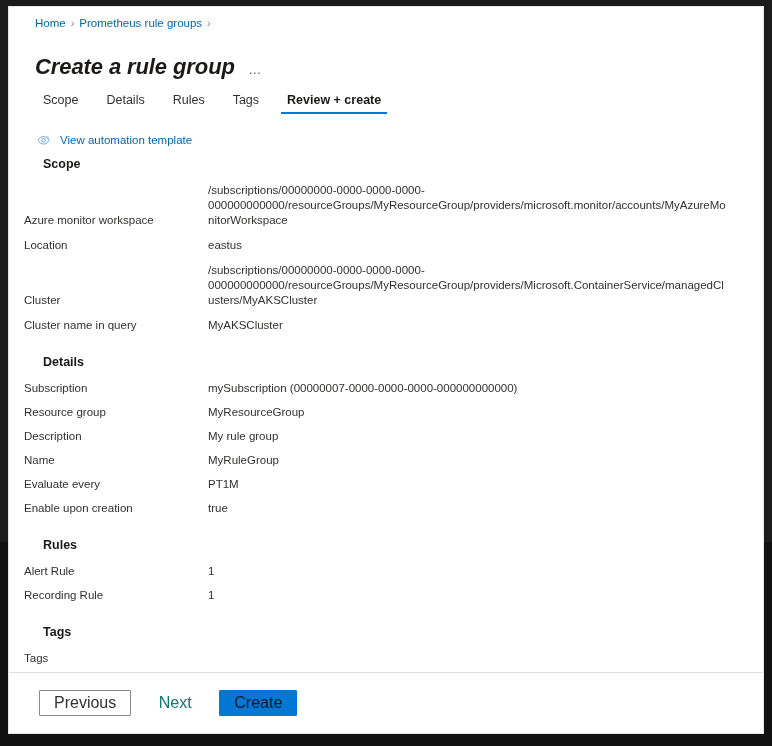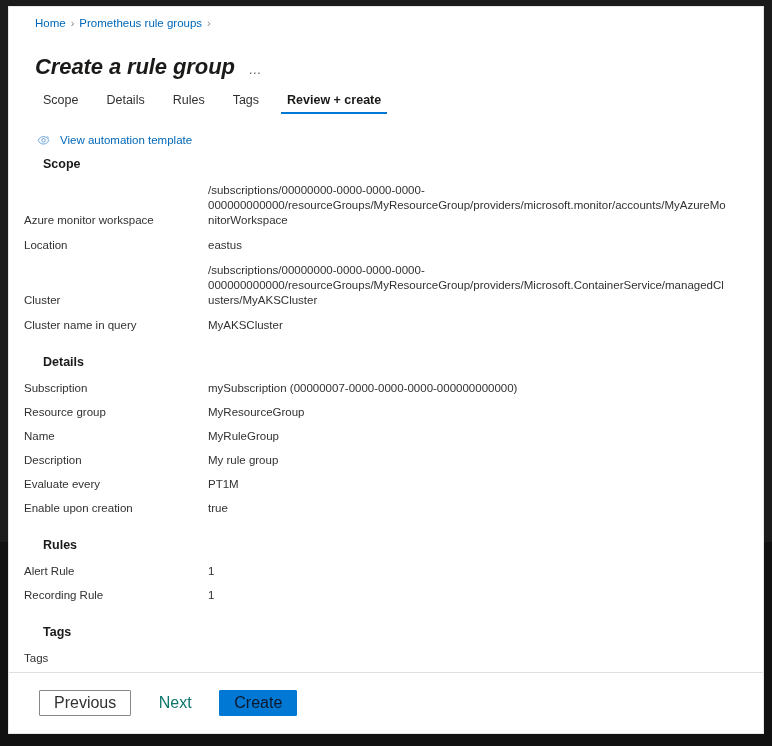--- a/index.html
+++ b/index.html
@@ -293,26 +293,26 @@
         <div class="section-head">Details</div>
         <div class="kv-row tight">
           <div class="kv-key">Subscription</div>
           <div class="kv-val">mySubscription (00000007-0000-0000-0000-000000000000)</div>
         </div>
         <div class="kv-row tight">
           <div class="kv-key">Resource group</div>
           <div class="kv-val">MyResourceGroup</div>
         </div>
         <div class="kv-row tight">
+          <div class="kv-key">Description</div>
+          <div class="kv-val">My rule group</div>
+        </div>
+        <div class="kv-row tight">
           <div class="kv-key">Name</div>
           <div class="kv-val">MyRuleGroup</div>
-        </div>
-        <div class="kv-row tight">
-          <div class="kv-key">Description</div>
-          <div class="kv-val">My rule group</div>
         </div>
         <div class="kv-row tight">
           <div class="kv-key">Evaluate every</div>
           <div class="kv-val">PT1M</div>
         </div>
         <div class="kv-row tight">
           <div class="kv-key">Enable upon creation</div>
           <div class="kv-val">true</div>
         </div>
       </section>

